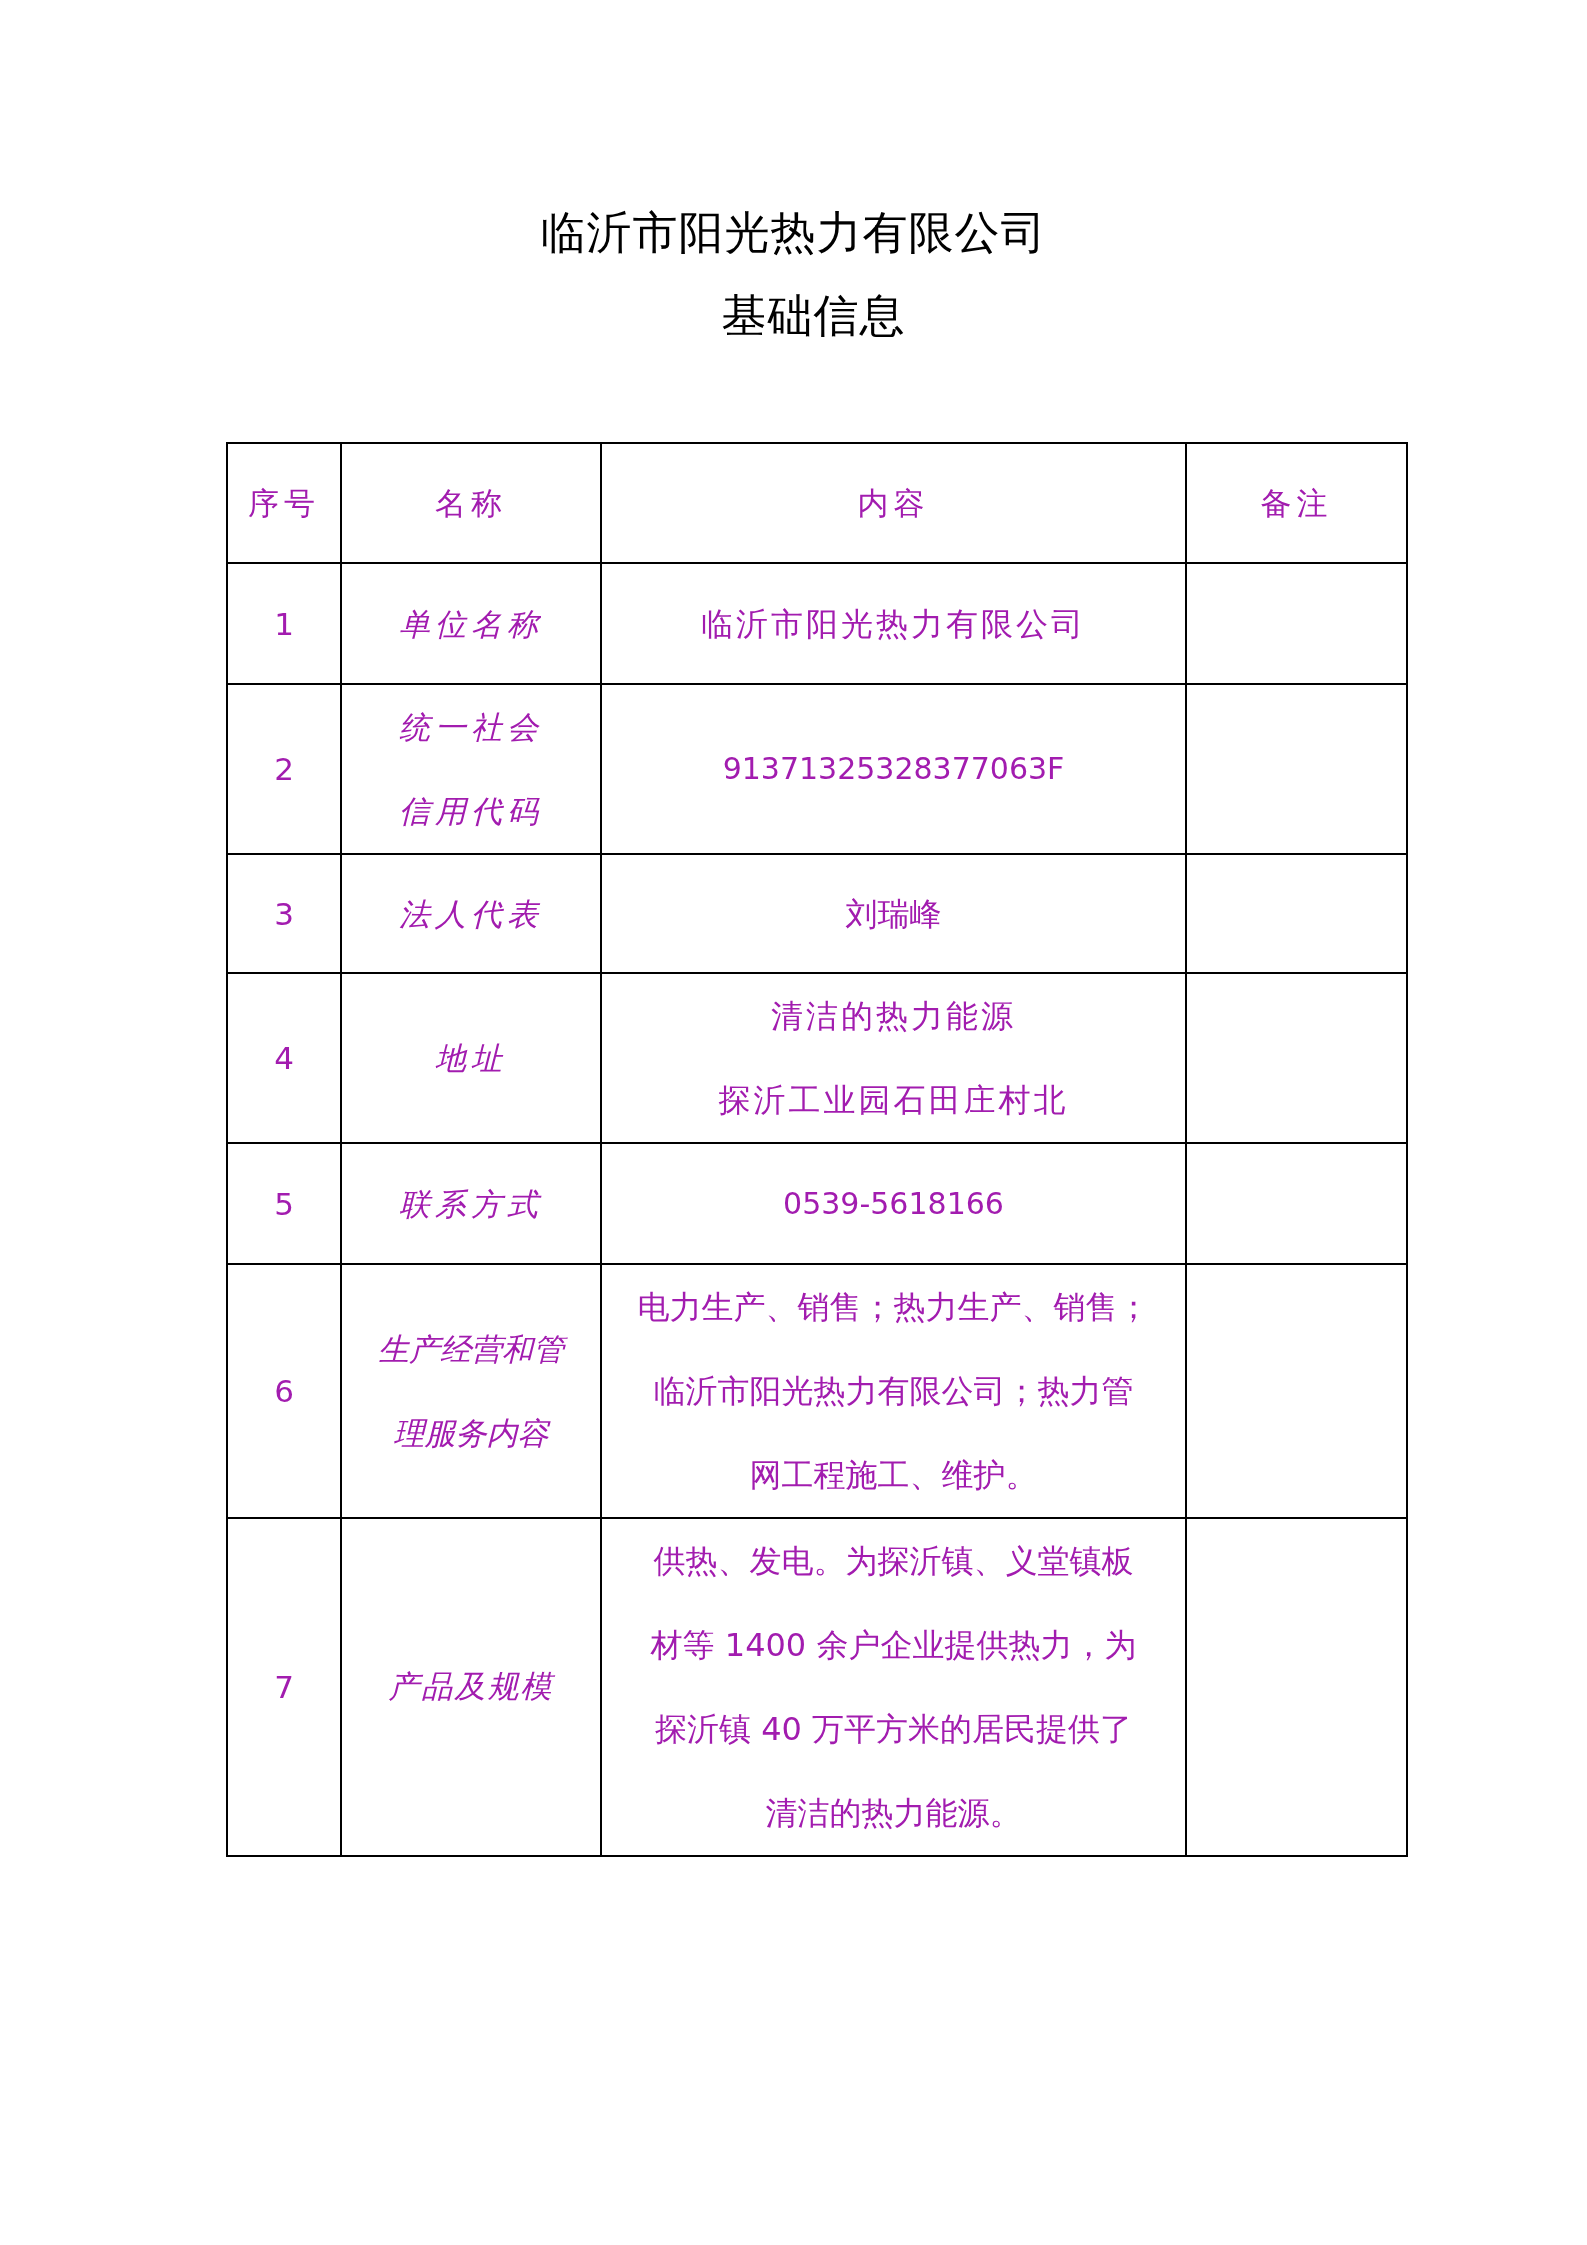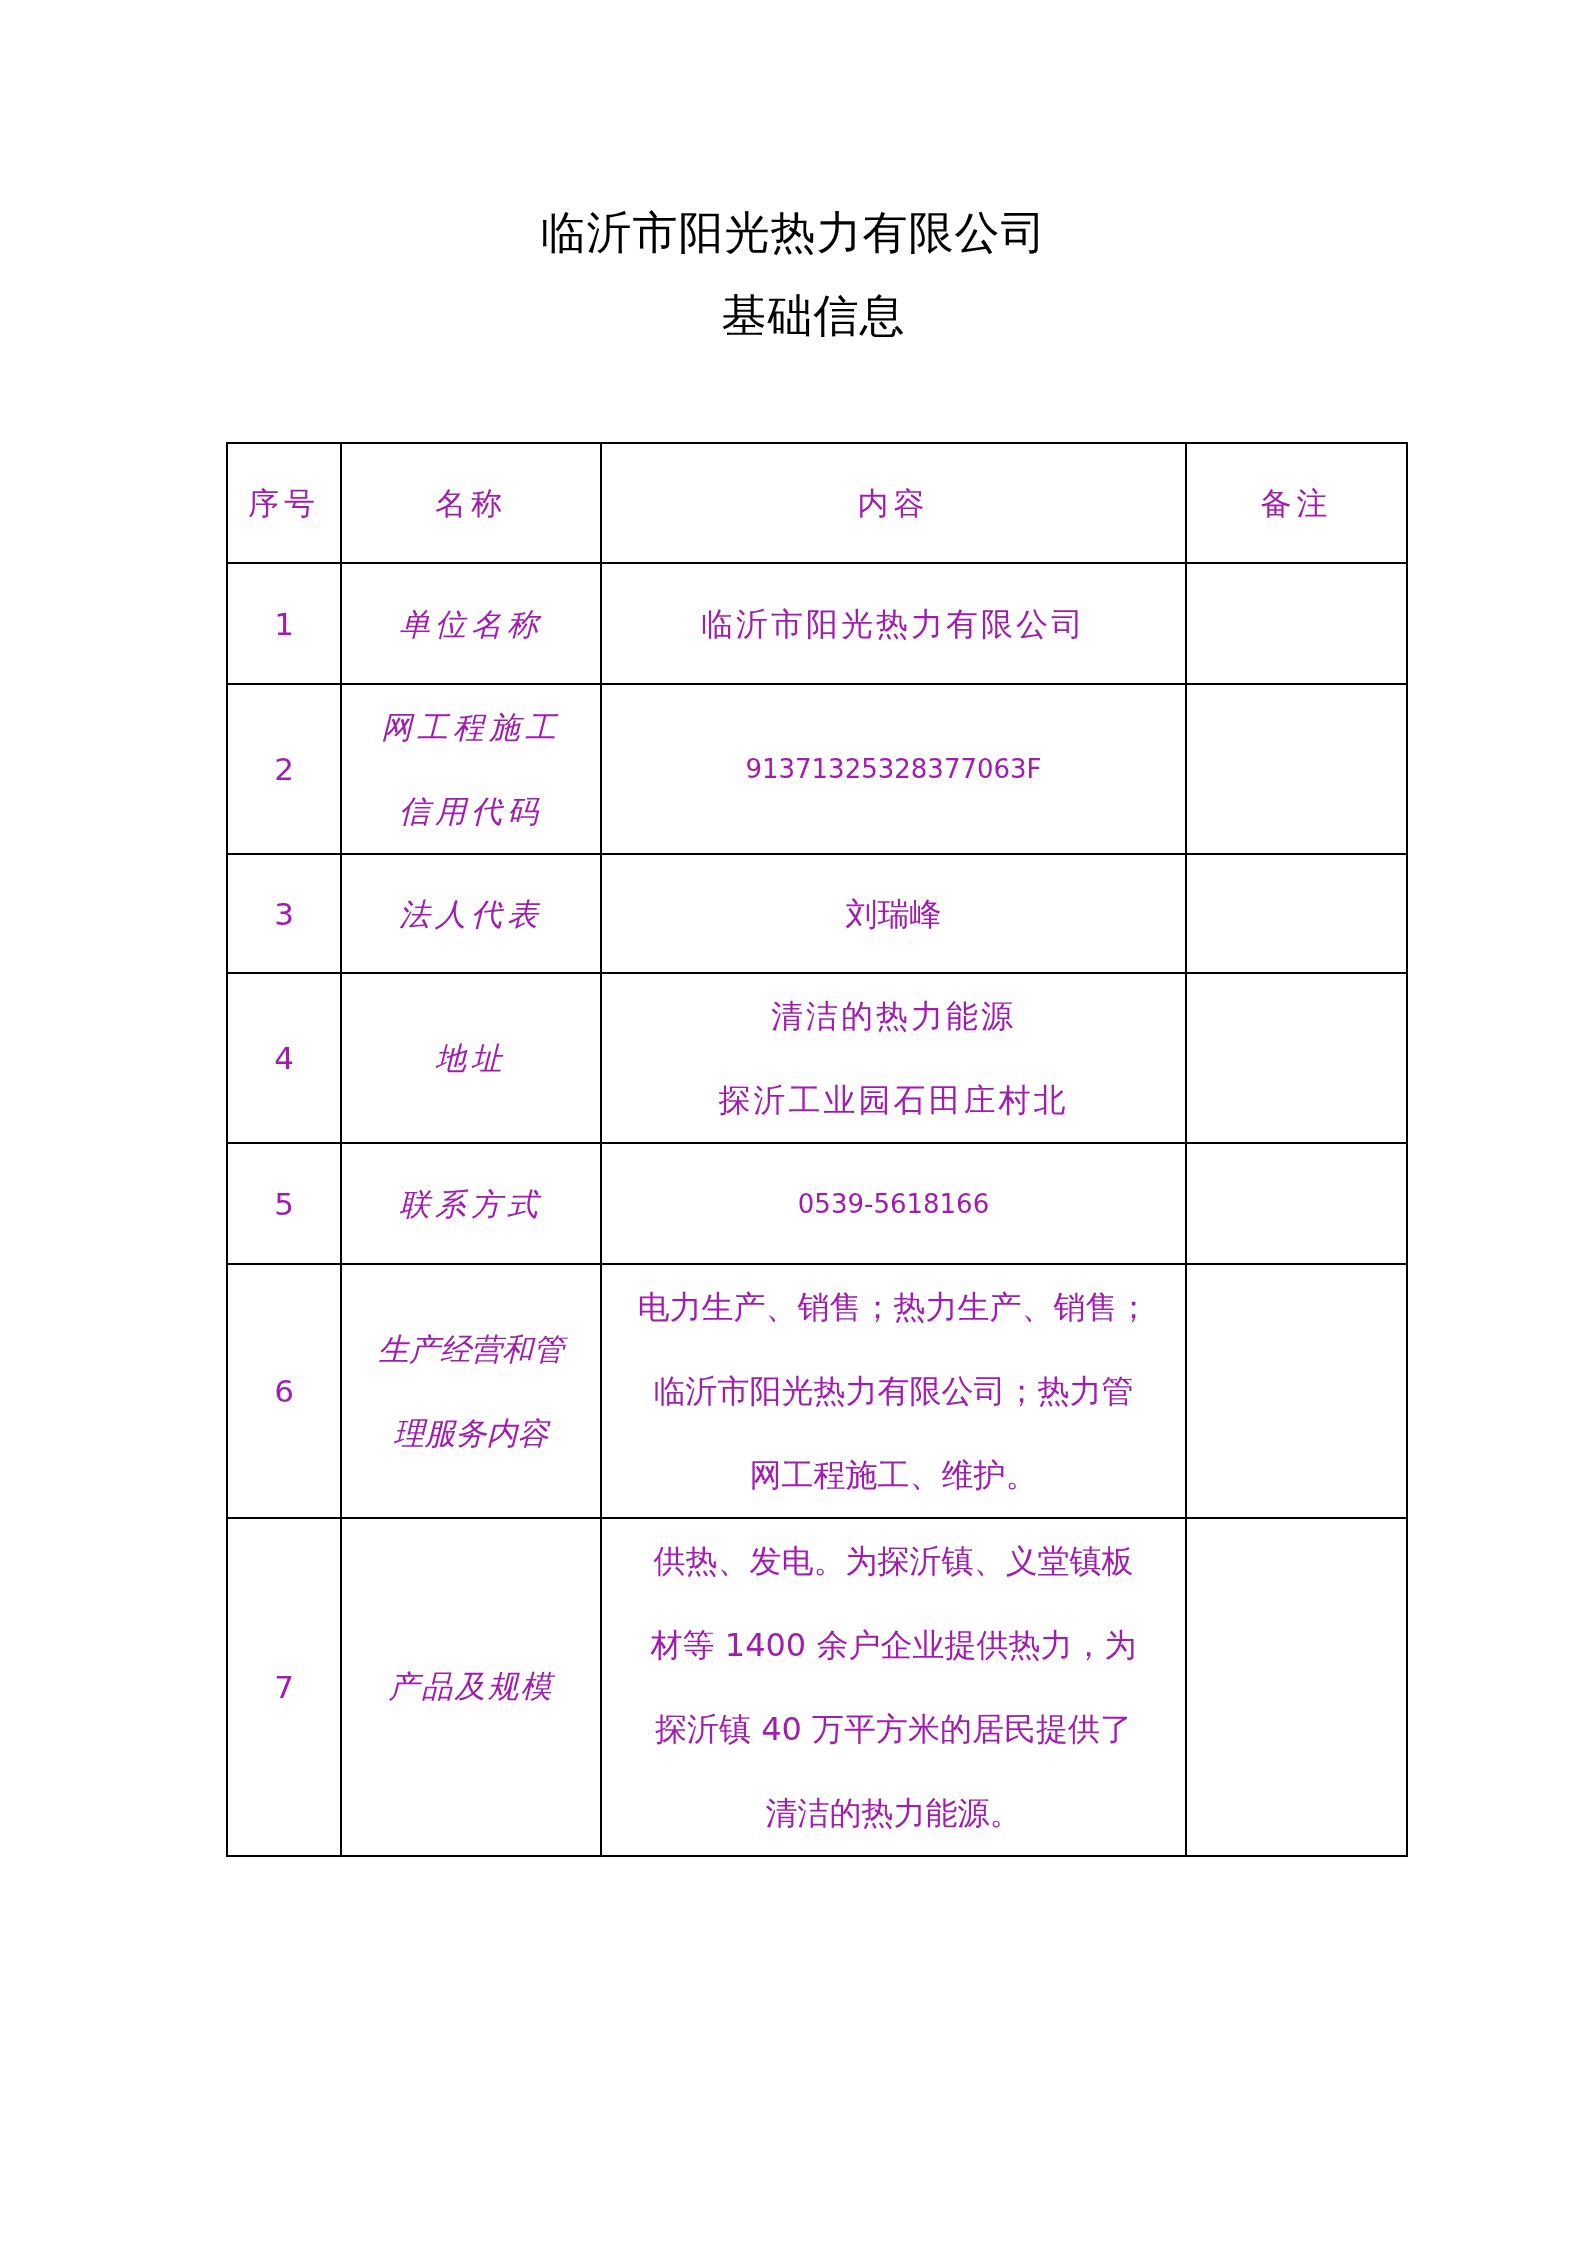--- a/index.html
+++ b/index.html
@@ -61,21 +61,21 @@
     .cjk-label { letter-spacing: 5px; line-height: 84px; }
     .num { font-family: "DejaVu Sans", "Liberation Sans", sans-serif; font-size: 30px; }
     .content-cell { padding: 0 12px !important; line-height: 84px; }
     .line { display: block; font-style: italic; }
     .para {
       display: block;
       text-align: center;
       line-height: 84px;
       font-size: 32px;
     }
-    .latin { font-size: 26px; }
+    .latin { font-size: 30px; }
 
     tr.r-head { height: 120px; }
     tr.r1 { height: 121px; }
     tr.r2 { height: 167px; }
     tr.r3 { height: 119px; }
     tr.r4 { height: 168px; }
     tr.r5 { height: 121px; }
     tr.r6 { height: 250px; }
     tr.r7 { height: 334px; }
   </style>
@@ -111,21 +111,21 @@
         </td>
         <td class="content-cell">
           <span class="para" style="letter-spacing:3px">临沂市阳光热力有限公司</span>
         </td>
         <td></td>
       </tr>
 
       <tr class="r2">
         <td class="num">2</td>
         <td>
-          <span class="line cjk-label">网工程施工</span>
+          <span class="line cjk-label">统一社会</span>
           <span class="line cjk-label">信用代码</span>
         </td>
         <td class="content-cell">
           <span class="para latin">91371325328377063F</span>
         </td>
         <td></td>
       </tr>
 
       <tr class="r3">
         <td class="num">3</td>

